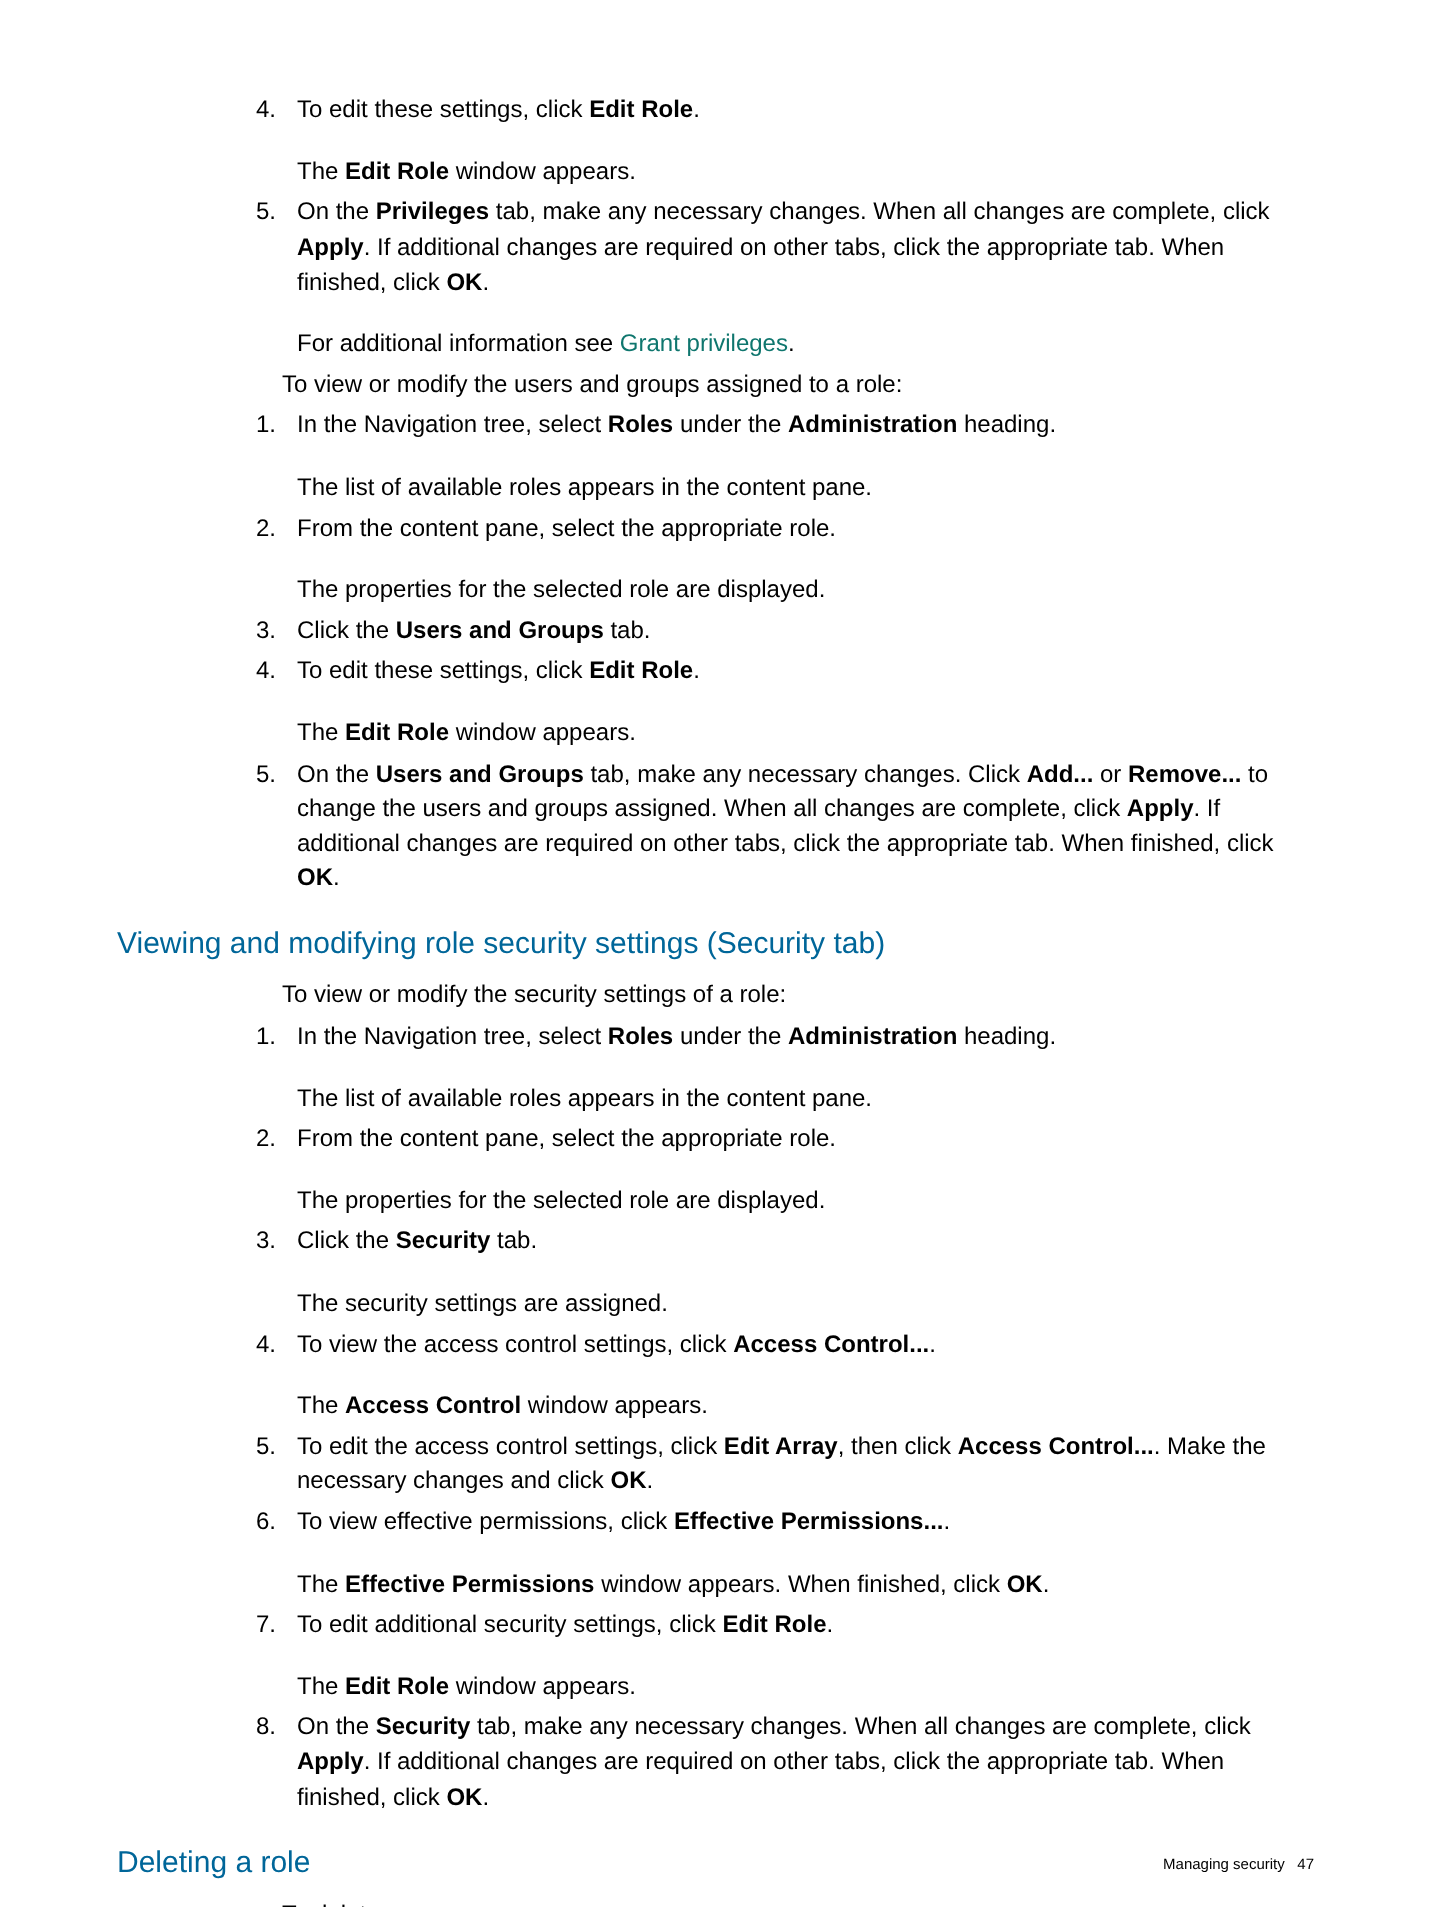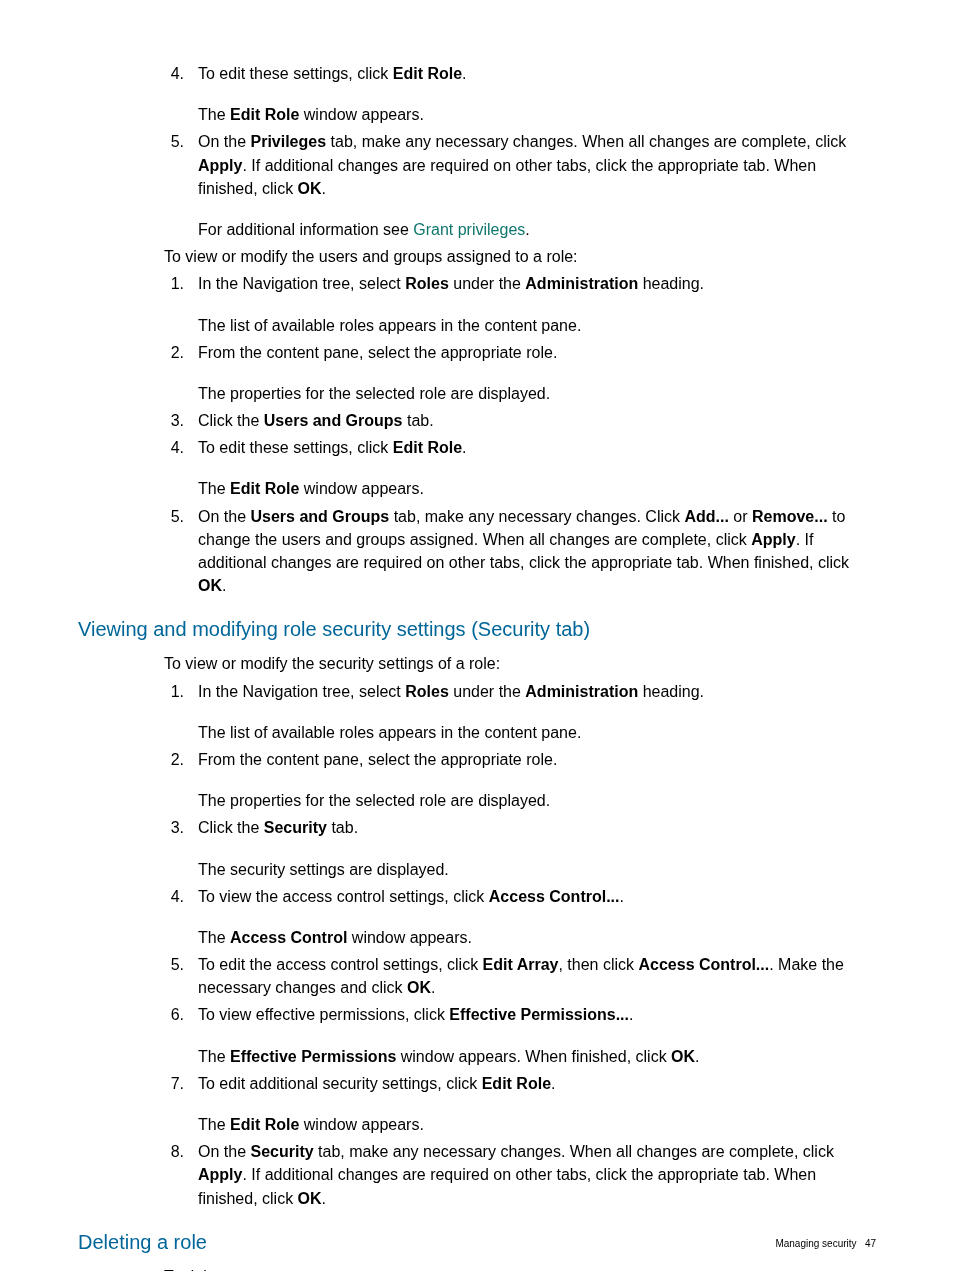--- a/index.html
+++ b/index.html
@@ -32,21 +32,21 @@
     padding-right: 14px;
     flex: 0 0 auto;
   }
   .li-text {
     flex: 1 1 auto;
   }
   .sub-para {
     margin-top: 18px;
   }
   .para {
-    margin-left: 86px;
+    margin-left: 110px;
     margin-top: 4px;
     margin-bottom: 4px;
   }
   h2.section-heading {
     color: #006699;
     font-weight: normal;
     font-size: 20px;
     margin: 18px 0 8px 0;
   }
   .link {
@@ -133,21 +133,21 @@
         <div class="li-num">2.</div>
         <div class="li-text">
           <div>From the content pane, select the appropriate role.</div>
           <div class="sub-para">The properties for the selected role are displayed.</div>
         </div>
       </div>
       <div class="li-row">
         <div class="li-num">3.</div>
         <div class="li-text">
           <div>Click the <b>Security</b> tab.</div>
-          <div class="sub-para">The security settings are displayed.</div>
+          <div class="sub-para">The security settings are assigned.</div>
         </div>
       </div>
       <div class="li-row">
         <div class="li-num">4.</div>
         <div class="li-text">
           <div>To view the access control settings, click <b>Access Control...</b>.</div>
           <div class="sub-para">The <b>Access Control</b> window appears.</div>
         </div>
       </div>
       <div class="li-row">

